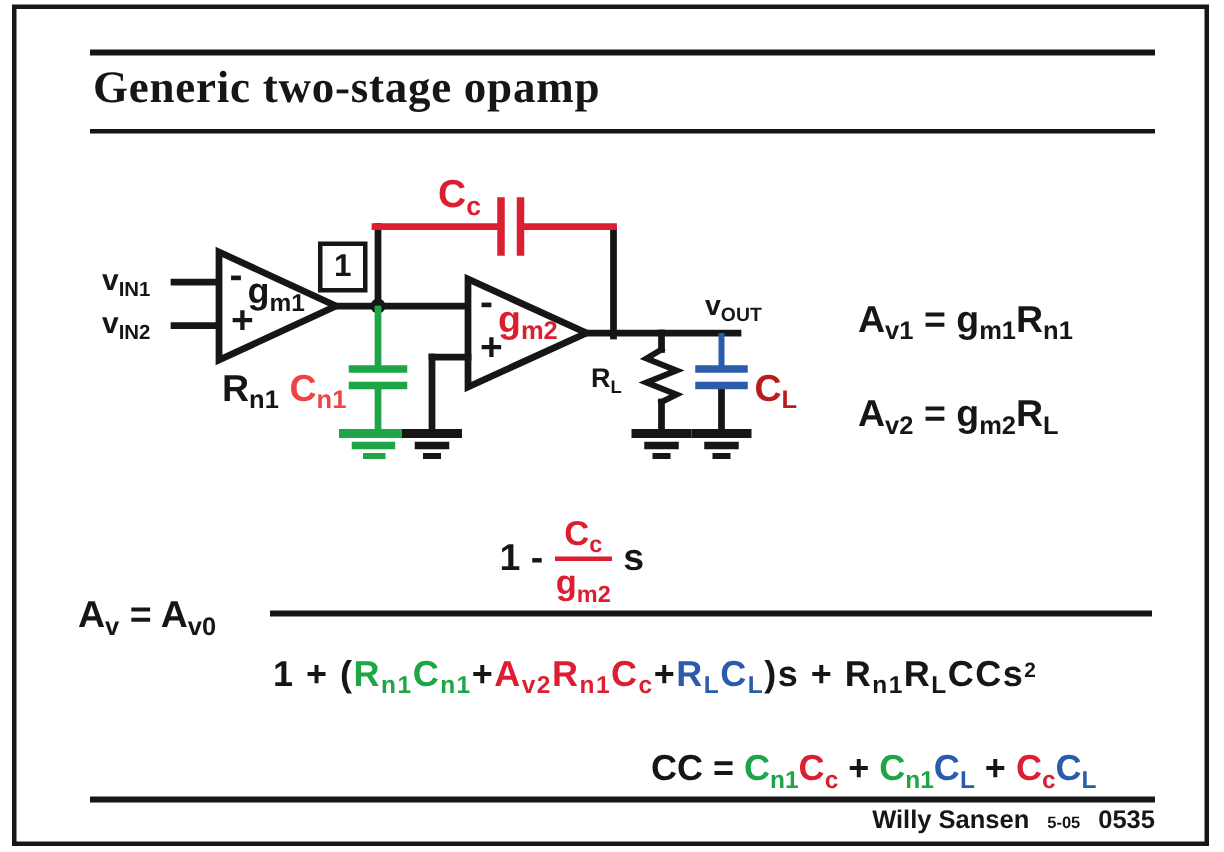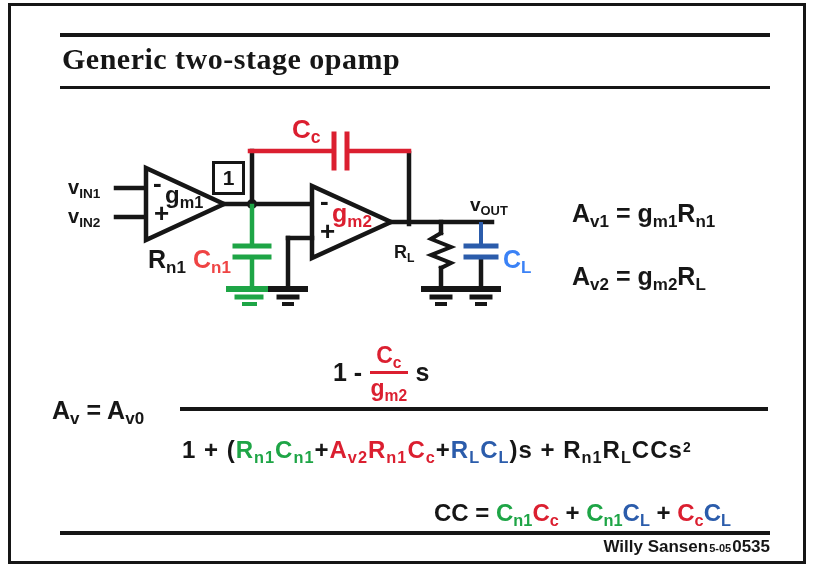--- a/index.html
+++ b/index.html
@@ -12,21 +12,21 @@
   .formula{font-weight:bold;white-space:nowrap;color:#161616;}
   .formula sub{font-size:68%;line-height:0;position:relative;top:.30em;vertical-align:baseline;}
   .formula sup{font-size:58%;line-height:0;position:relative;top:-.40em;vertical-align:baseline;}
   .fs25{font-size:25px;}
   .fs24{font-size:24px;margin-top:20px;}
   .lbl{font-weight:bold;white-space:nowrap;}
   .num-row{display:flex;align-items:center;gap:8px;height:64px;}
   .minifrac{display:inline-flex;flex-direction:column;align-items:center;}
   .mf-top{font-size:23px;padding:0 6px 2px;border-bottom:3px solid #DB1F30;}
   .mf-bot{font-size:23px;padding-top:1px;}
-  #footer-credit{display:flex;justify-content:flex-end;align-items:baseline;gap:1px;
+  #footer-credit{display:flex;justify-content:flex-end;align-items:baseline;gap:12px;
                  font-weight:bold;font-size:17px;width:300px;}
   #footer-date{font-size:11px;}
 </style>
 </head>
 <body>
 
 <div id="slide">
   <div id="border-rect"></div>
 
   <div class="abs rule" style="left:60px;top:33px;width:710px;height:4px;"></div>
@@ -94,21 +94,21 @@
   <div class="abs lbl formula" style="left:165px;top:181px;font-size:24px;"><span><span>g</span><sub>m1</sub></span></div>
   <div class="abs lbl" style="left:154px;top:198px;font-size:26px;">+</div>
   <div class="abs lbl" style="left:212px;top:161px;width:27px;height:28px;border:3.5px solid #161616;text-align:center;font-size:21px;line-height:27px;background:#ffffff;">1</div>
   <div class="abs lbl formula" style="left:292px;top:114px;font-size:26px;"><span style="color: rgb(219, 31, 48);"><span>C</span><sub>c</sub></span></div>
   <div class="abs lbl formula" style="left:148px;top:245px;font-size:25px;"><span><span>R</span><sub>n1</sub></span></div>
   <div class="abs lbl formula" style="left:193px;top:245px;font-size:25px;"><span style="color: #ef4444;"><span>C</span><sub>n1</sub></span></div>
   <div class="abs lbl" style="left:320px;top:186px;font-size:26px;">-</div>
   <div class="abs lbl formula" style="left:332px;top:199px;font-size:25px;"><span style="color: rgb(219, 31, 48);"><span>g</span><sub>m2</sub></span></div>
   <div class="abs lbl" style="left:320px;top:216px;font-size:26px;">+</div>
   <div class="abs lbl formula" style="left:394px;top:242px;font-size:18px;"><span><span>R</span><sub>L</sub></span></div>
-  <div class="abs lbl formula" style="left:503px;top:245px;font-size:25px;"><span style="color: #3b82f6;"><span>C</span><sub>L</sub></span></div>
+  <div class="abs lbl formula" style="left:503px;top:245px;font-size:25px;"><span style="color: #b91c1c;"><span>C</span><sub>L</sub></span></div>
   <div class="abs lbl formula" style="left:470px;top:194px;font-size:19px;"><span><span>v</span><sub>OUT</sub></span></div>
 
   <div class="abs formula fs25" style="left:572px;top:199px;"><span><span>A</span><sub>v1</sub></span><span><span> = </span></span><span><span>g</span><sub>m1</sub></span><span><span>R</span><sub>n1</sub></span></div>
   <div class="abs formula fs25" style="left:572px;top:262px;"><span><span>A</span><sub>v2</sub></span><span><span> = </span></span><span><span>g</span><sub>m2</sub></span><span><span>R</span><sub>L</sub></span></div>
 
   <div class="abs formula fs25" style="left:52px;top:396px;"><span><span>A</span><sub>v</sub></span><span><span> = </span></span><span><span>A</span><sub>v0</sub></span></div>
   <div class="abs rule" style="left:180px;top:407px;width:588px;height:4px;"></div>
   <div class="abs num-row" style="left:333px;top:340px;">
     <span class="formula fs25">1 -</span>
     <span class="minifrac">

